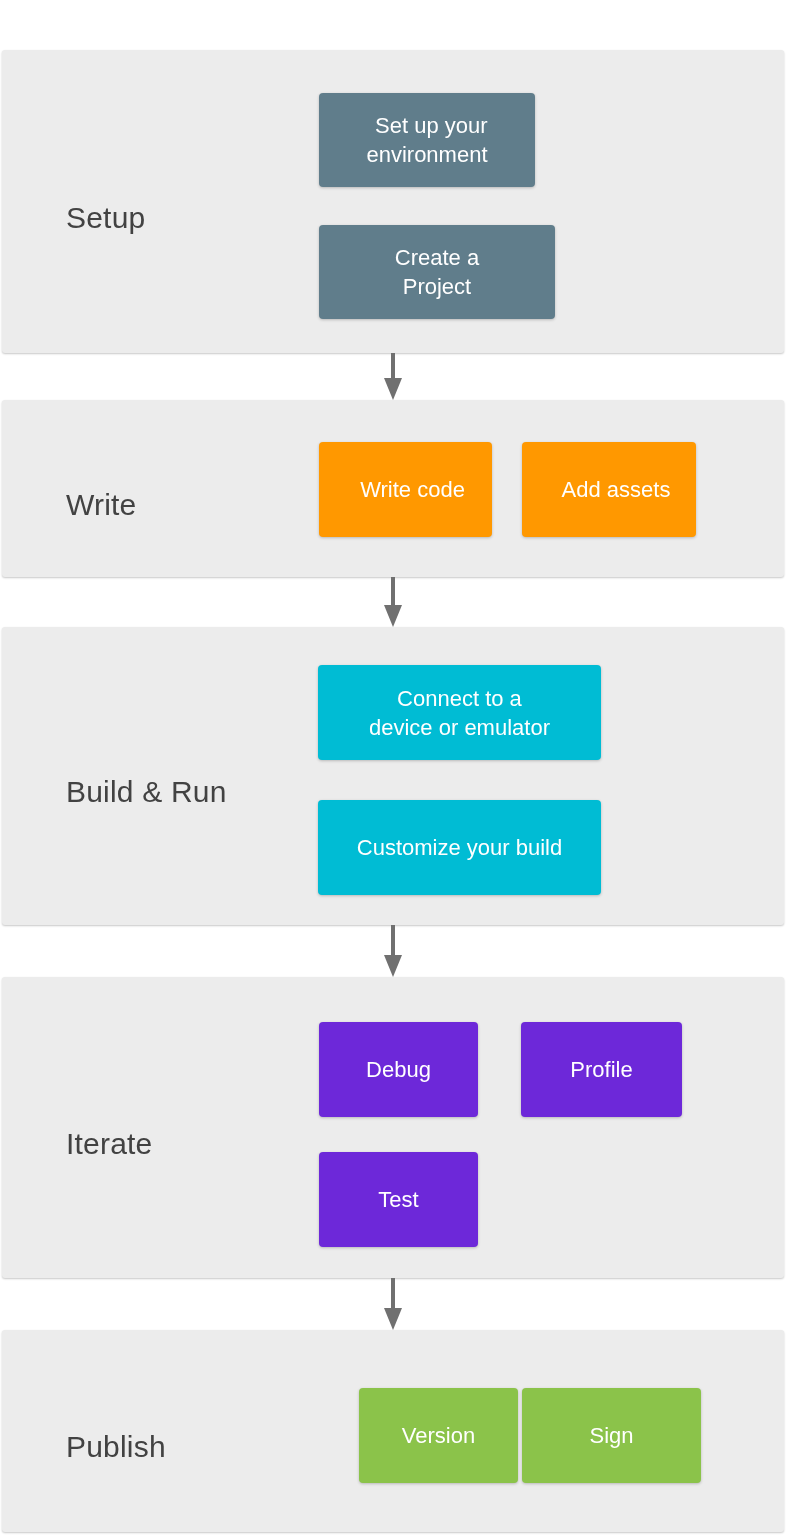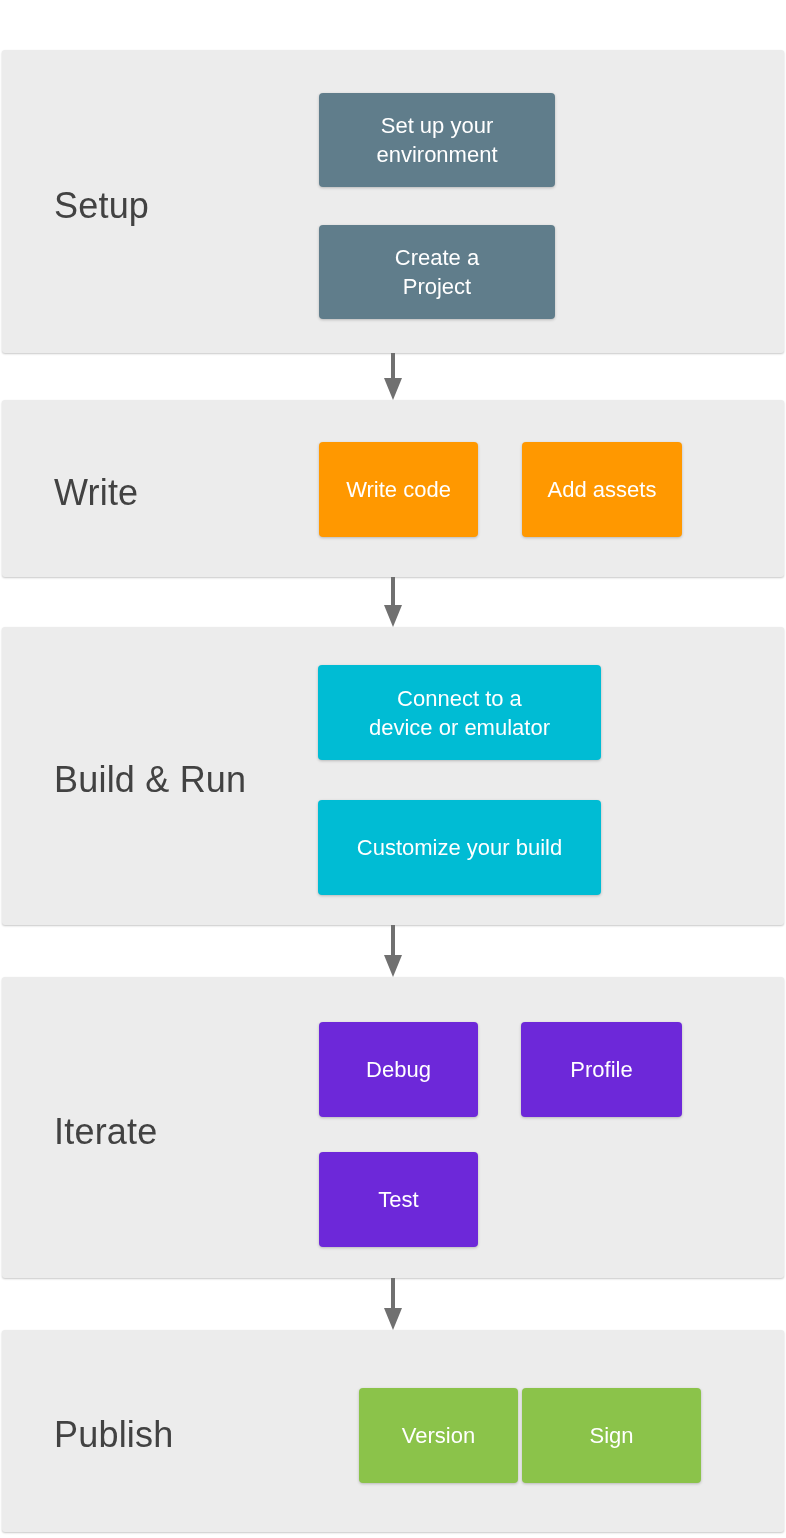--- a/index.html
+++ b/index.html
@@ -28,22 +28,22 @@
   #panel-write   { top: 400px;  height: 177px; }
   #panel-build   { top: 627px;  height: 298px; }
   #panel-iterate { top: 977px;  height: 301px; }
   #panel-publish { top: 1330px; height: 202px; }
 
   .panel-label {
     position: absolute;
     left: 48px;
     top: 50%;
     transform: translateY(-50%);
-    margin: 4px;
-    font-size: 36px;
+    margin: 16px;
+    font-size: 30px;
     font-weight: 500;
     color: #424242;
     letter-spacing: 0.2px;
     white-space: nowrap;
   }
 
   
   .btn {
     position: absolute;
     display: flex;
@@ -55,26 +55,26 @@
     font-weight: 500;
     line-height: 29px;
     border-radius: 4px;
     white-space: pre-line;
     box-shadow: 0 1px 3px rgba(0,0,0,0.22);
     cursor: pointer;
     text-decoration: none;
     user-select: none;
   }
   .btn-slate  { background: #607D8B; }
-  .btn-orange { background: #FF9800; }
+  .btn-orange { background: #FF9800; padding-left: 14px; }
   .btn-cyan   { background: #00BCD4; }
   .btn-indigo { background: #6d28d9; }
   .btn-green  { background: #8BC34A; }
 
-  .btn-setup-1 { left: 317px; top: 43px;  width: 236px; height: 94px; }
+  .btn-setup-1 { left: 317px; top: 43px;  width: 216px; height: 94px; text-align: right; }
   .btn-setup-2 { left: 317px; top: 175px; width: 236px; height: 94px; }
 
   .btn-write-1 { left: 317px; top: 42px;  width: 159px; height: 95px; }
   .btn-write-2 { left: 520px; top: 42px;  width: 160px; height: 95px; }
 
   .btn-build-1 { left: 316px; top: 38px;  width: 283px; height: 95px; }
   .btn-build-2 { left: 316px; top: 173px; width: 283px; height: 95px; }
 
   .btn-iter-1  { left: 317px; top: 45px;  width: 159px; height: 95px; }
   .btn-iter-2  { left: 519px; top: 45px;  width: 161px; height: 95px; }

